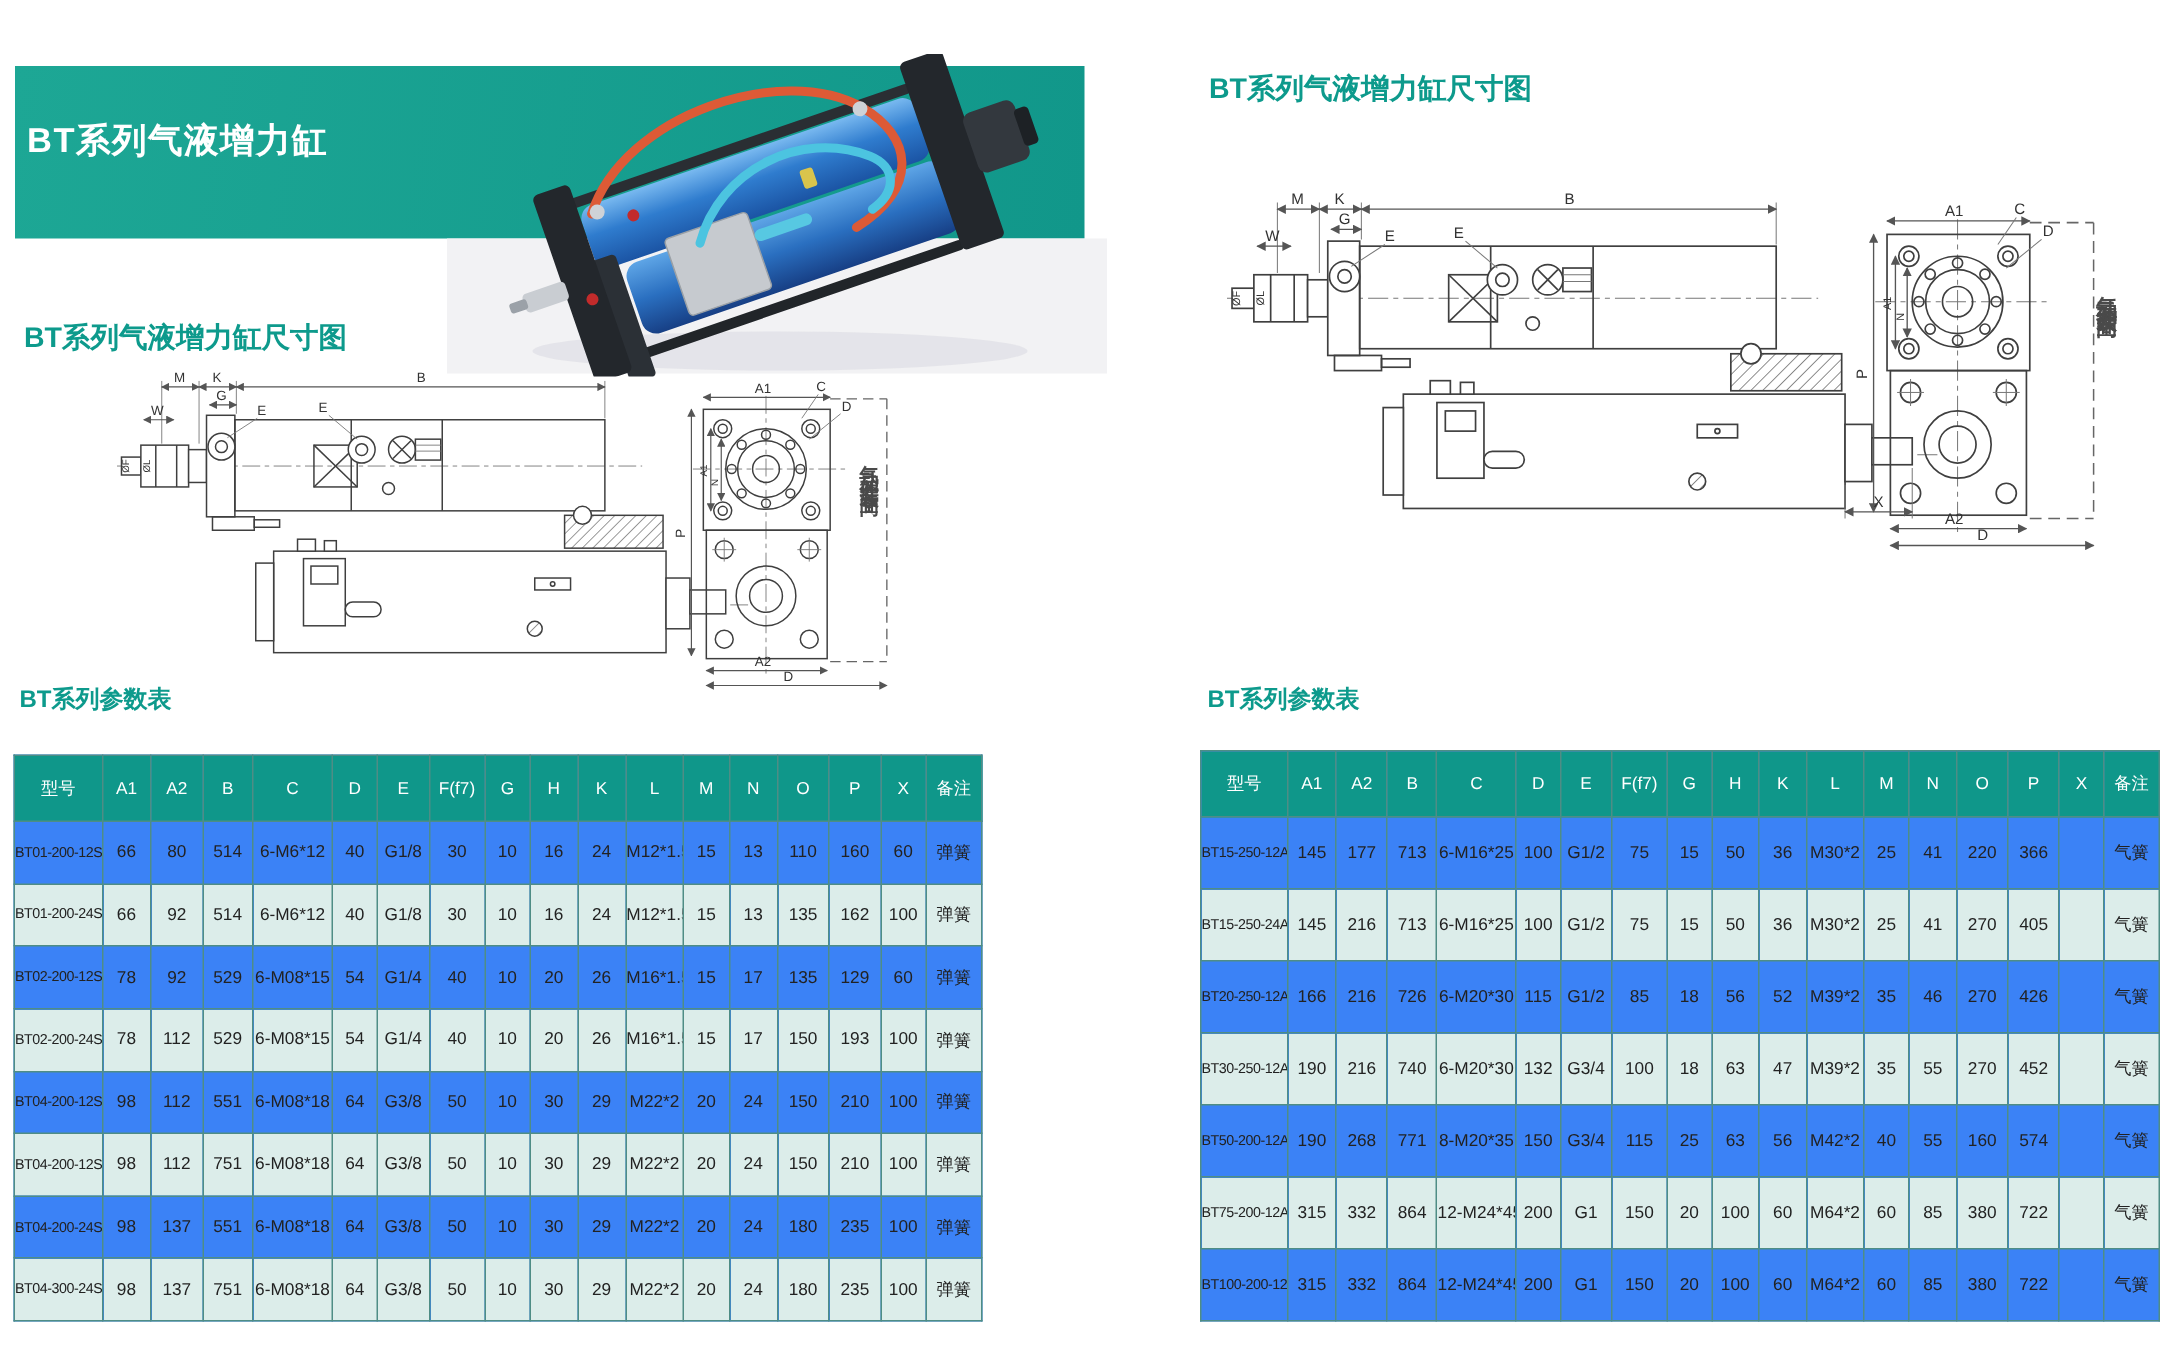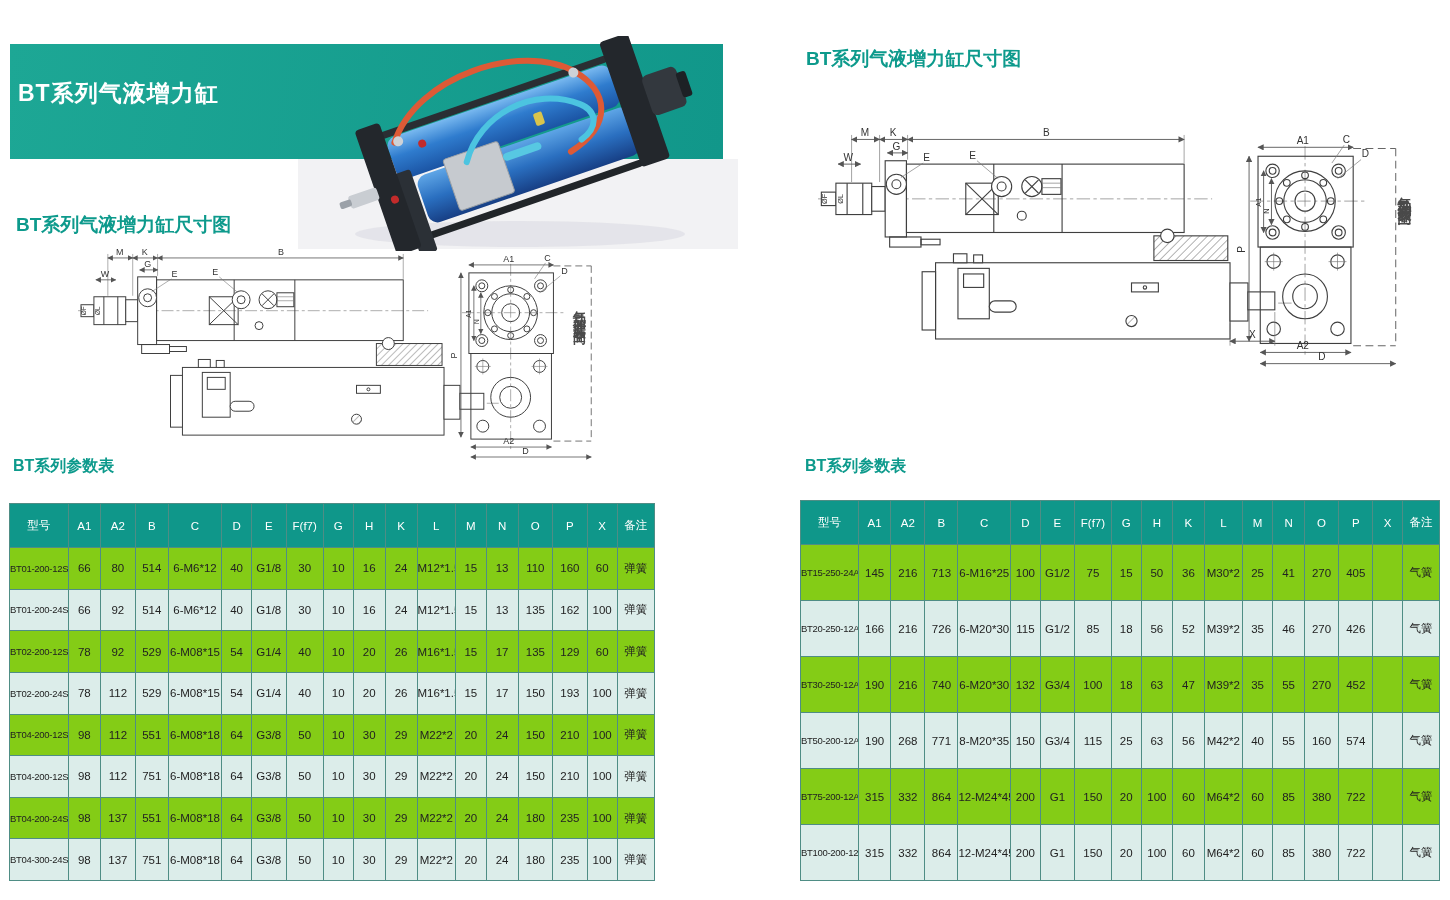--- a/index.html
+++ b/index.html
@@ -31,21 +31,21 @@
     marker-start:url(#arr);marker-end:url(#arr);}
   .thin{stroke:#777;stroke-width:0.6;fill:none;}
   .ol{stroke:#3f3f3f;stroke-width:1;fill:none;}
   .olf{stroke:#3f3f3f;stroke-width:1;fill:#ffffff;}
   .cl{stroke:#777;stroke-width:0.6;stroke-dasharray:12 3 3 3;fill:none;}
   .dash{stroke:#666;stroke-width:0.9;stroke-dasharray:7 4;fill:none;}
   .hatchf{fill:url(#hatch);stroke:#3f3f3f;stroke-width:1;}
   .dlab{font-size:9px;fill:#333;text-anchor:middle;}
   .dlab-sm{font-size:6.5px;fill:#333;text-anchor:middle;}
   
-  .param-table{background:#84cc16;}
+  .param-table{background:#3b82f6;}
   #table-left{left:9px;top:503px;width:646px;height:378px;}
   #table-right{left:800px;top:500px;width:640px;height:381px;}
   .param-table table{width:100%;height:100%;border-collapse:collapse;table-layout:fixed;}
   .param-table th{background:#0f978a;color:#ffffff;font-weight:normal;
     font-size:11.5px;padding:0;border:1px solid #4f8d85;}
   .param-table td{font-size:11.5px;color:#222;text-align:center;vertical-align:middle;
     padding:0;border:1px solid #4f8d85;overflow:hidden;white-space:nowrap;}
   .param-table thead tr{height:44px;}
   .param-table tbody tr:nth-child(even){background:#dcedea;}
   .param-table td.model{font-size:9.5px;letter-spacing:-0.3px;}
@@ -498,20 +498,40 @@
           <th>M</th>
           <th>N</th>
           <th>O</th>
           <th>P</th>
           <th>X</th>
           <th>备注</th>
         </tr>
       </thead>
       <tbody>
         <tr>
+          <td class="model">BT15-250-12A</td>
+          <td>145</td>
+          <td>177</td>
+          <td>713</td>
+          <td>6-M16*25</td>
+          <td>100</td>
+          <td>G1/2</td>
+          <td>75</td>
+          <td>15</td>
+          <td>50</td>
+          <td>36</td>
+          <td>M30*2</td>
+          <td>25</td>
+          <td>41</td>
+          <td>220</td>
+          <td>366</td>
+          <td></td>
+          <td>气簧</td>
+        </tr>
+        <tr>
           <td class="model">BT15-250-24A</td>
           <td>145</td>
           <td>216</td>
           <td>713</td>
           <td>6-M16*25</td>
           <td>100</td>
           <td>G1/2</td>
           <td>75</td>
           <td>15</td>
           <td>50</td>

